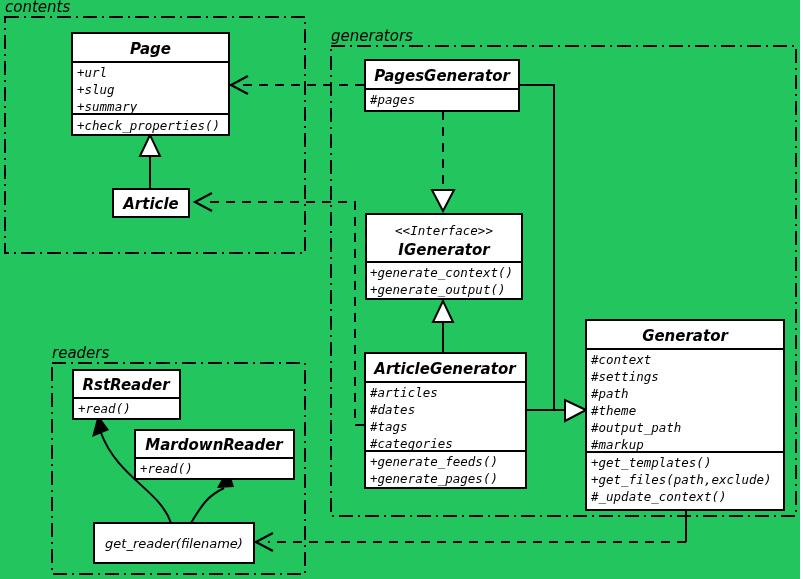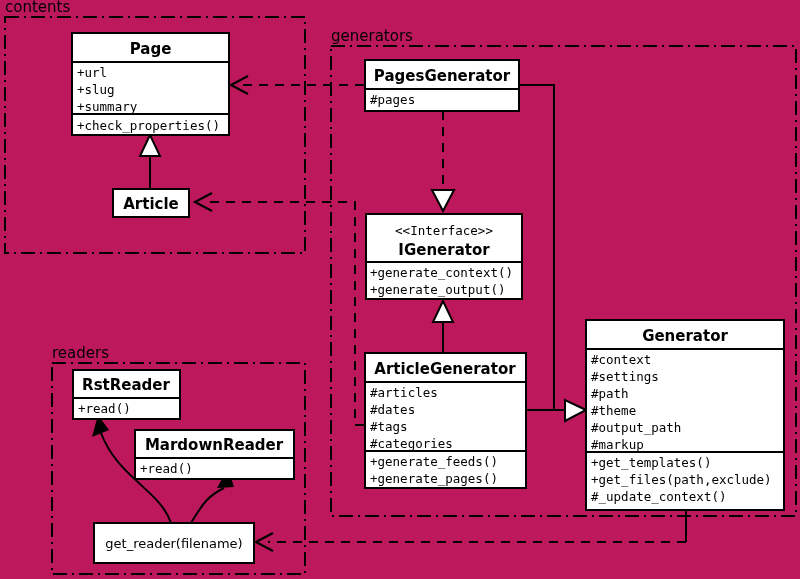--- a/index.html
+++ b/index.html
@@ -4,23 +4,24 @@
 <style>
   html, body {
     margin: 0;
     padding: 0;
     background: #ffffff;
   }
   #canvas-root {
     position: relative;
     width: 800px;
     height: 579px;
-    background: #be185d;
+    background: #22c55e;
     font-family: "DejaVu Sans", sans-serif;
     overflow: hidden;
+    font-style: italic;
   }
   svg#diagram {
     position: absolute;
     left: 0;
     top: 0;
     width: 803px;
     height: 579px;
   }
   .pkg-border {
     fill: none;

